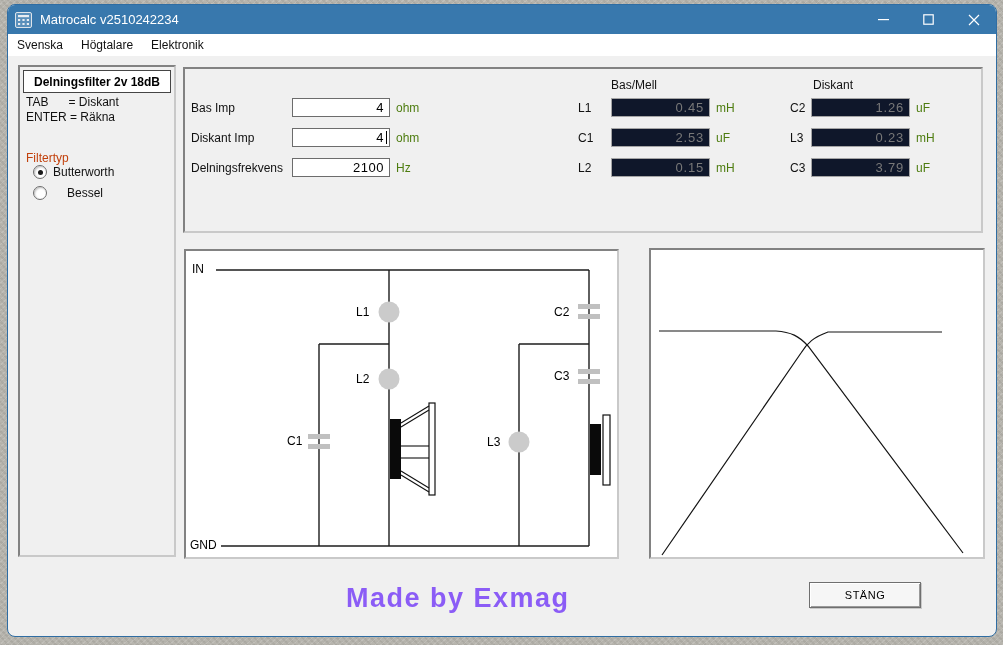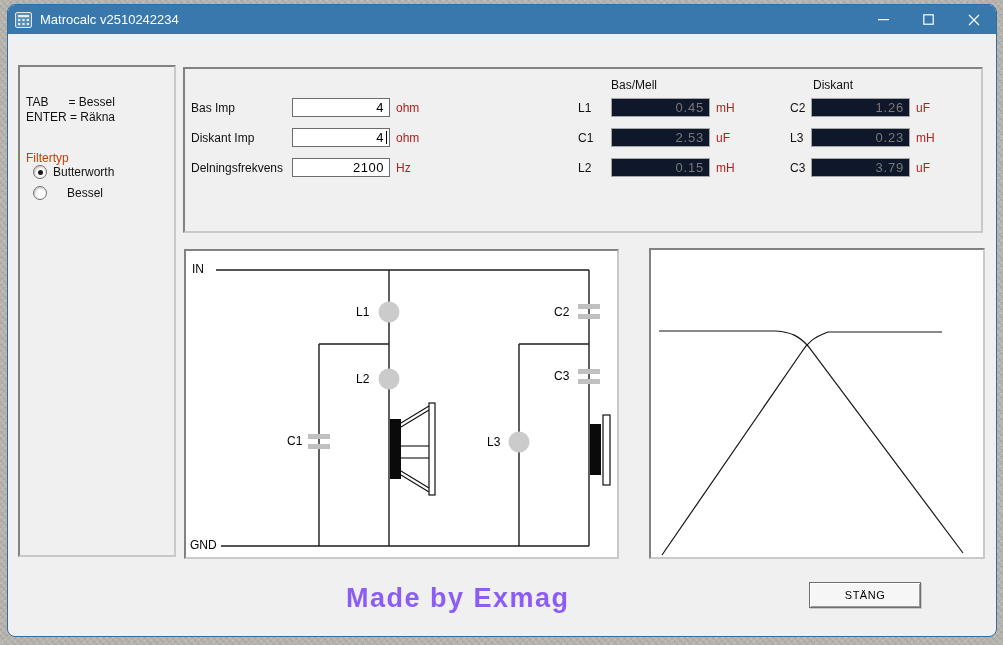--- a/index.html
+++ b/index.html
@@ -51,21 +51,21 @@
   
   .params{left:175px;top:62px;width:800px;height:166px;}
   .p-label{position:absolute;left:6px;font-size:12px;color:#111;white-space:nowrap;}
   .field-wrap{position:absolute;left:107px;width:98px;height:19px;}
   .textbox{
     width:98px;height:19px;box-sizing:border-box;border:1px solid #6c6c6c;background:#fff;
     font-family:"Liberation Sans",sans-serif;font-size:13px;color:#000;text-align:right;
     padding:0 5px 0 2px;letter-spacing:.5px;outline:none;
   }
   .text-caret{position:absolute;right:3px;top:3px;width:1px;height:13px;background:#000;}
-  .unit{position:absolute;font-size:12px;color:#b91c1c;white-space:nowrap;}
+  .unit{position:absolute;font-size:12px;color:#4d7c0f;white-space:nowrap;}
   .out-header{position:absolute;top:9px;font-size:12px;color:#111;white-space:nowrap;}
   .out-label{position:absolute;font-size:12px;color:#111;white-space:nowrap;}
   .outbox{
     position:absolute;width:99px;height:19px;box-sizing:border-box;border:1px solid #a5a5a5;
     background:#0f172a;color:#787878;font-size:13px;text-align:right;line-height:17px;
     padding-right:5px;letter-spacing:.8px;
   }
   
   .circuit{left:176px;top:244px;width:435px;height:310px;}
   .graph{left:641px;top:243px;width:336px;height:311px;}
@@ -113,23 +113,29 @@
         </svg>
       </div>
       <div class="tb-btn">
         <svg width="12" height="12" viewBox="0 0 12 12">
           <path d="M1,1 L11,11 M11,1 L1,11" stroke="#fff" stroke-width="1.2" fill="none"></path>
         </svg>
       </div>
     </div>
   </div>
 
+  <div class="menu-bar">
+    <div class="menu-item">Svenska</div>
+    <div class="menu-item">Högtalare</div>
+    <div class="menu-item">Elektronik</div>
+  </div>
 
   <div class="panel sidebar">
-    <div class="hint" style="top:28px;">TAB      = Bessel</div>
+    <div class="sidebar-heading">Delningsfilter 2v 18dB</div>
+    <div class="hint" style="top:28px;">TAB      = Diskant</div>
     <div class="hint" style="top:43px;">ENTER = Räkna</div>
     <div class="filtertype-label">Filtertyp</div>
     <div class="radio-row" style="top:98px;">
       <span class="radio checked"></span>
       <span class="radio-label">Butterworth</span>
     </div>
     <div class="radio-row" style="top:119px;gap:14px;">
       <span class="radio"></span>
       <span class="radio-label">Bessel</span>
     </div>

